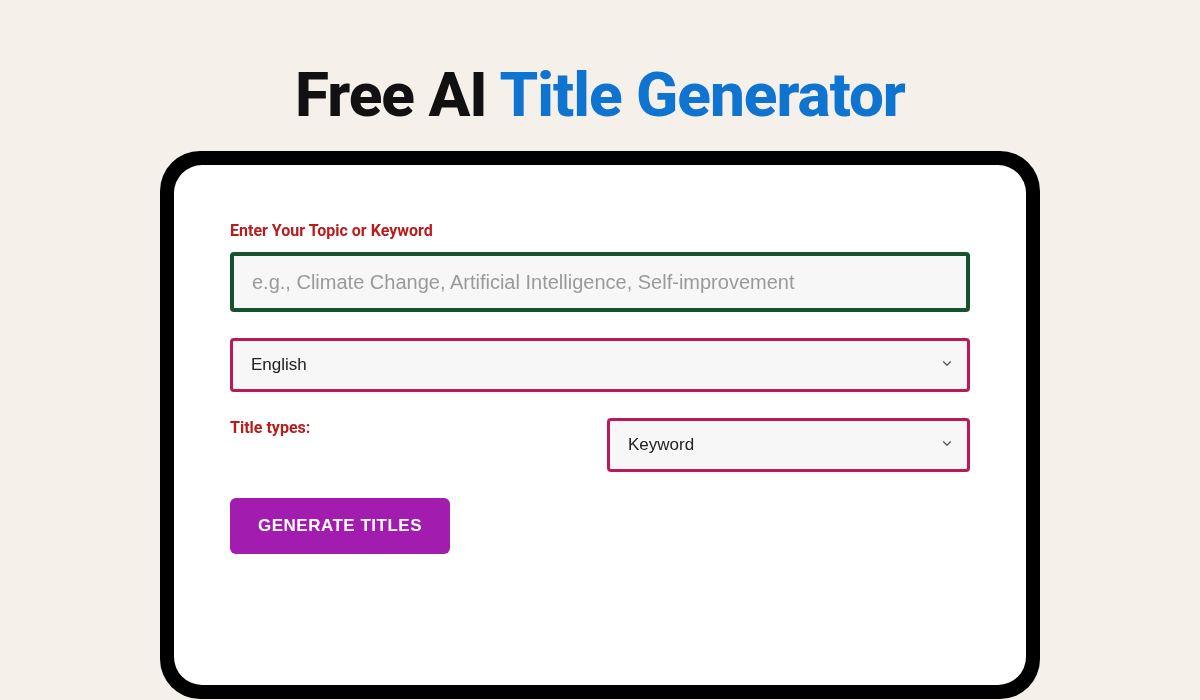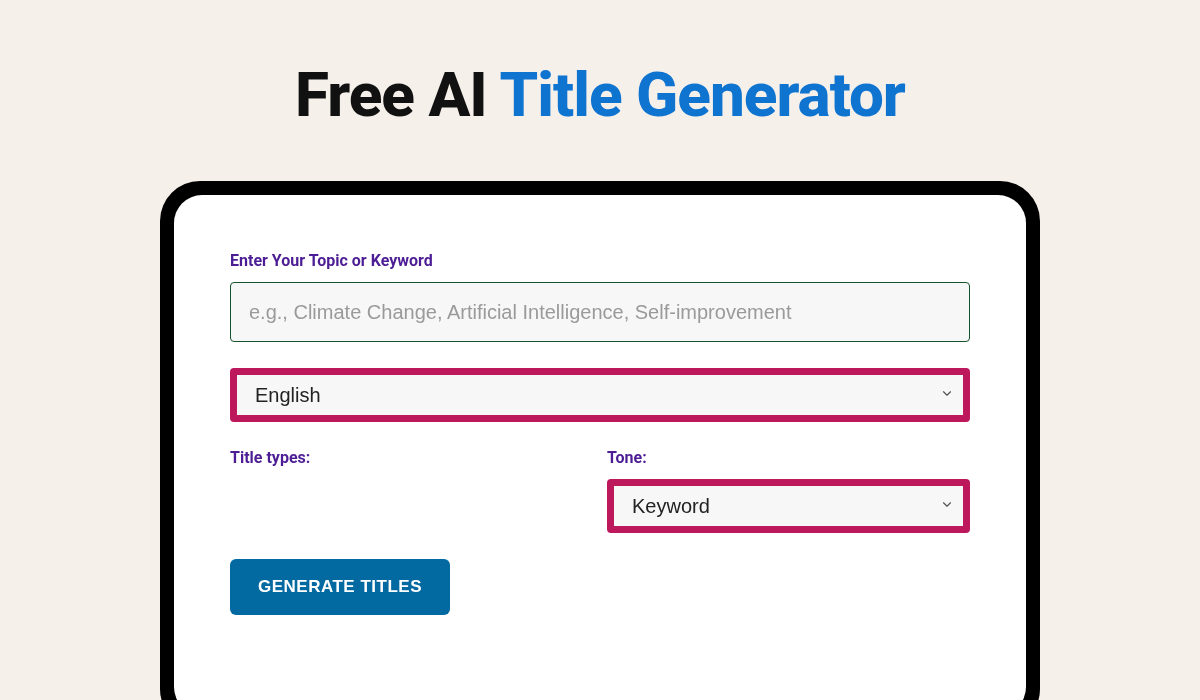--- a/index.html
+++ b/index.html
@@ -8,70 +8,70 @@
     background: #f6f0eb;
     font-family: -apple-system, BlinkMacSystemFont, "Segoe UI", Roboto, "Helvetica Neue", Arial, sans-serif;
     color: #111;
   }
   .page-title {
     text-align: center;
     font-size: 62px;
     font-weight: 800;
     letter-spacing: -1px;
     padding-top: 58px;
-    padding-bottom: 50px;
+    padding-bottom: 20px;
   }
   .page-title .accent { color: #0f73d0; }
 
   .device-frame {
     width: 880px;
     margin: 0 auto;
     background: #000;
     border-radius: 40px;
     padding: 14px;
   }
   .device-screen {
     background: #fff;
     border-radius: 28px;
     padding: 56px 56px 40px 56px;
     min-height: 520px;
   }
 
   .field-label {
     font-size: 16px;
     font-weight: 700;
-    color: #4c1d95;
+    color: #b91c1c;
     margin-bottom: 12px;
     display: block;
   }
 
   .text-input {
     width: 100%;
     height: 60px;
     background: #f7f7f7;
-    border: 1px solid #14532d;
+    border: 4px solid #14532d;
     border-radius: 4px;
     font-size: 20px;
     color: #333;
     padding: 0 18px;
     outline: none;
   }
   .text-input::placeholder { color: #9a9a9a; }
 
   .select-wrap {
     position: relative;
     width: 100%;
   }
   .select-control {
     width: 100%;
     height: 54px;
     background: #f7f7f7;
-    border: 7px solid #be185d;
+    border: 3px solid #be185d;
     border-radius: 4px;
-    font-size: 20px;
+    font-size: 17px;
     color: #222;
     padding: 0 44px 0 18px;
     appearance: none;
     -webkit-appearance: none;
     outline: none;
     cursor: pointer;
     text-align: left;
     display: flex;
     align-items: center;
   }
@@ -84,21 +84,21 @@
   }
 
   .row { margin-bottom: 26px; }
   .two-col {
     display: flex;
     gap: 14px;
   }
   .two-col > .col { flex: 1; }
 
   .generate-btn {
-    background: #0369a1;
+    background: #a21caf;
     color: #fff;
     border: none;
     border-radius: 6px;
     height: 56px;
     padding: 0 28px;
     font-size: 17px;
     font-weight: 800;
     letter-spacing: 0.5px;
     cursor: pointer;
     text-transform: uppercase;
@@ -130,21 +130,20 @@
             </svg>
         </span>
       </div>
     </div>
 
     <div class="row two-col">
       <div class="col">
         <label class="field-label">Title types:</label>
       </div>
       <div class="col">
-        <label class="field-label">Tone:</label>
         <div class="select-wrap">
           <button type="button" class="select-control">
             <span>Keyword</span>
           </button>
           <span class="select-chevron">
             <svg width="14" height="14" viewBox="0 0 24 24" fill="none" stroke="#555" stroke-width="2" stroke-linecap="round" stroke-linejoin="round">
                 <polyline points="6 9 12 15 18 9"></polyline>
               </svg>
           </span>
         </div>

